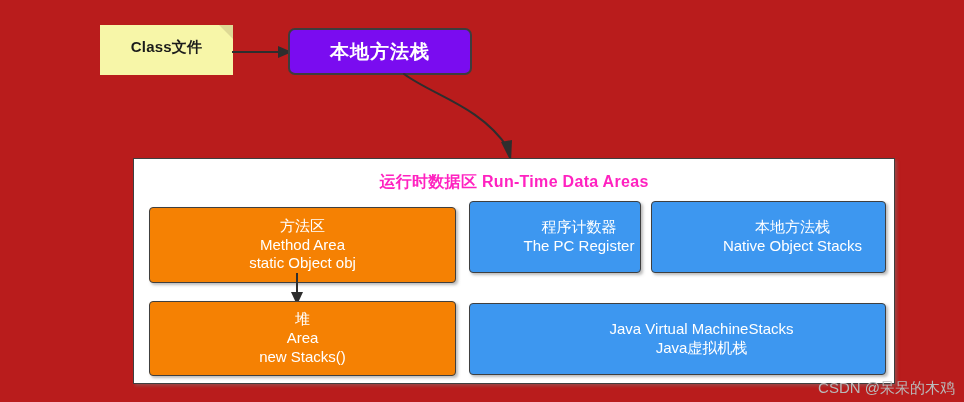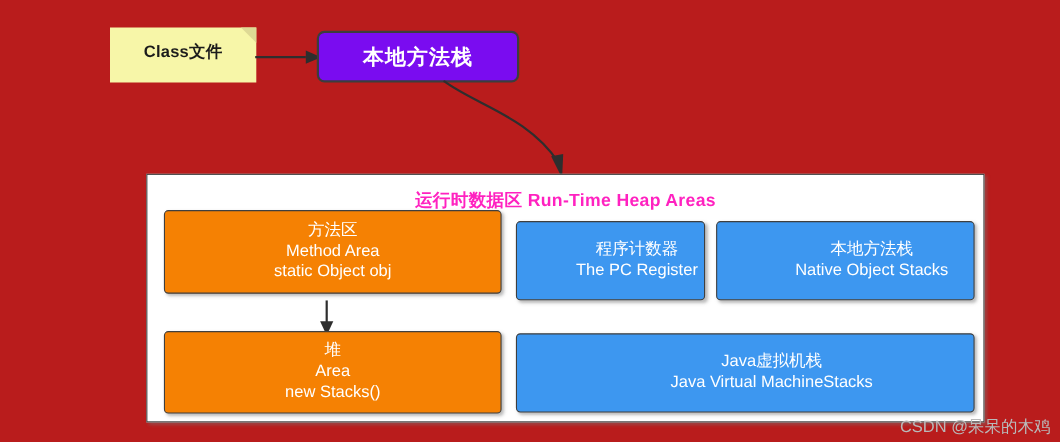--- a/index.html
+++ b/index.html
@@ -129,21 +129,21 @@
   .region .line {
     display: block;
     line-height: 1.26;
     white-space: nowrap;
   }
   .region .line.cn { font-size: 15px; }
   .region .line.en { font-size: 15px; }
   .orange { background: #f58103; }
   .blue   { background: #3d97f0; padding-left: 48px; }
 
-  #region-method-area { left: 15px;  top: 32px;  width: 307px; height: 76px; }
+  #region-method-area { left: 15px;  top: 48px;  width: 307px; height: 76px; }
   #region-heap        { left: 15px;  top: 142px; width: 307px; height: 75px; }
   #region-pc          { left: 335px; top: 42px;  width: 172px; height: 72px; }
   #region-native      { left: 517px; top: 42px;  width: 235px; height: 72px; }
   #region-jvm-stacks  { left: 335px; top: 144px; width: 417px; height: 72px; }
 
   
   #arrow-method-to-heap {
     position: absolute;
     left: 155px;
     top: 114px;
@@ -180,21 +180,21 @@
     <span class="box-label">本地方法栈</span>
   </div>
 
   <svg id="arrow-loader-to-area" viewBox="0 0 140 95">
     <path d="M 4 4 C 34 26, 80 36, 108 78" stroke="#2e2e2e" stroke-width="2" fill="none" stroke-linecap="round"></path>
     <polygon points="101,72 111,92 112,70" fill="#2e2e2e"></polygon>
   </svg>
 
   <div id="runtime-area">
 
-    <div id="runtime-title">运行时数据区 Run-Time Heap Areas</div>
+    <div id="runtime-title">运行时数据区 Run-Time Data Areas</div>
 
     <div id="region-method-area" class="region orange">
       <span class="line cn">方法区</span>
       <span class="line en">Method Area</span>
       <span class="line en">static Object obj</span>
     </div>
 
     <svg id="arrow-method-to-heap" viewBox="0 0 16 32">
       <line x1="8" y1="0" x2="8" y2="20" stroke="#2e2e2e" stroke-width="2"></line>
       <polygon points="2,19 8,32 14,19" fill="#2e2e2e"></polygon>
@@ -210,21 +210,21 @@
       <span class="line cn">程序计数器</span>
       <span class="line en">The PC Register</span>
     </div>
 
     <div id="region-native" class="region blue">
       <span class="line cn">本地方法栈</span>
       <span class="line en">Native Object Stacks</span>
     </div>
 
     <div id="region-jvm-stacks" class="region blue">
+      <span class="line en">Java Virtual MachineStacks</span>
       <span class="line cn">Java虚拟机栈</span>
-      <span class="line en">Java Virtual MachineStacks</span>
     </div>
 
   </div>
 
   <div id="watermark">CSDN @呆呆的木鸡</div>
 
 </div>
 
 </body></html>

